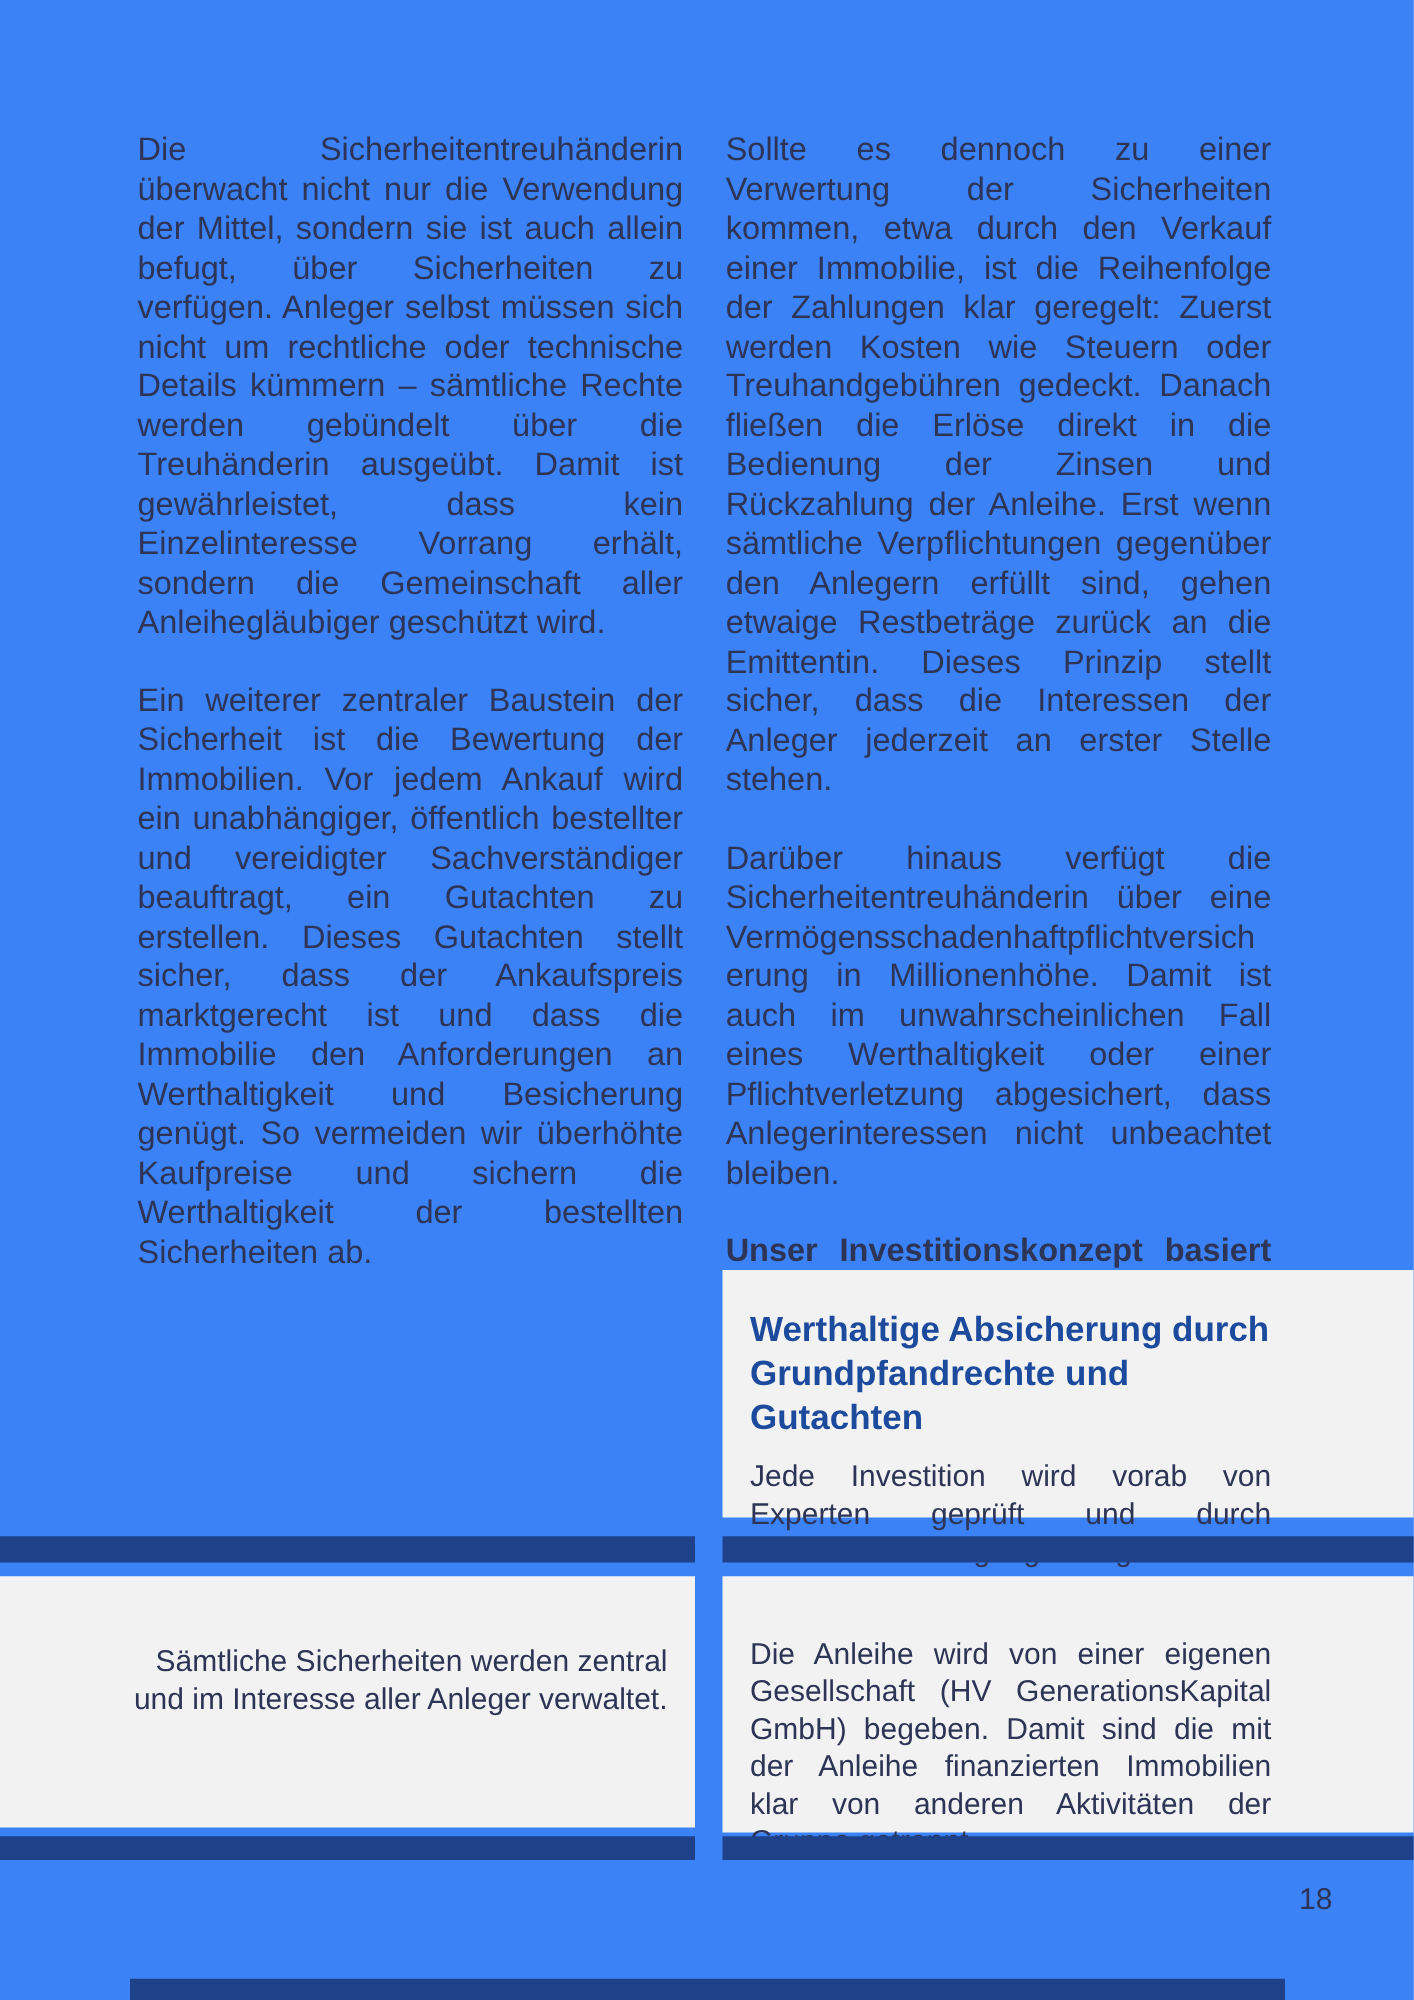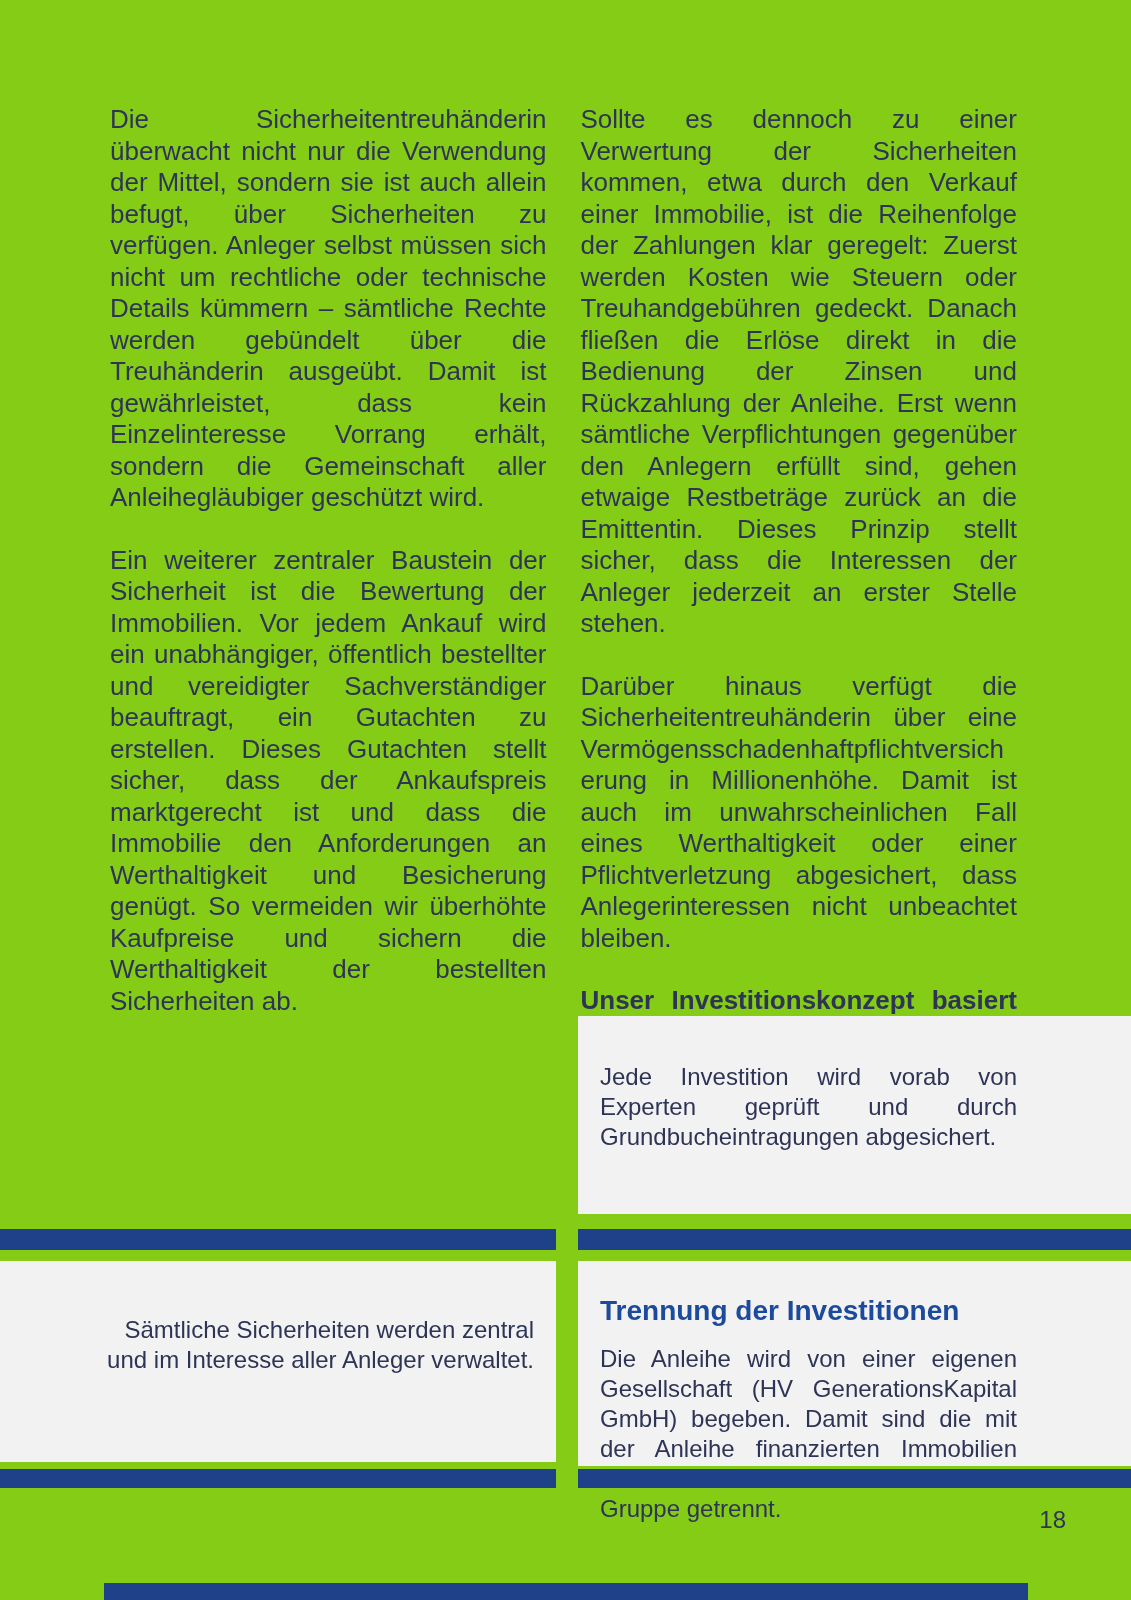--- a/index.html
+++ b/index.html
@@ -6,21 +6,21 @@
   body {
     width: 1131px; height: 1600px;
     background: #ffffff;
     font-family: "Liberation Sans", sans-serif;
     color: #2e3456;
   }
   .page {
     position: relative;
     width: 1131px; height: 1600px;
     overflow: hidden;
-    background: #84cc16;
+    background: #3b82f6;
     text-decoration: underline;
   }
   
   .text-columns {
     position: absolute;
     top: 104px; left: 110px; right: 114px;
     display: flex;
     gap: 34px;
   }
   .col { flex: 1 1 0; min-width: 0; }
@@ -105,32 +105,32 @@
     </div>
     <div class="col">
       <p>Sollte es dennoch zu einer Verwertung der Sicherheiten kommen, etwa durch den Verkauf einer Immobilie, ist die Reihenfolge der Zahlungen klar geregelt: Zuerst werden Kosten wie Steuern oder Treuhandgebühren gedeckt. Danach fließen die Erlöse direkt in die Bedienung der Zinsen und Rückzahlung der Anleihe. Erst wenn sämtliche Verpflichtungen gegenüber den Anlegern erfüllt sind, gehen etwaige Restbeträge zurück an die Emittentin. Dieses Prinzip stellt sicher, dass die Interessen der Anleger jederzeit an erster Stelle stehen.</p>
       <p>Darüber hinaus verfügt die Sicherheitentreuhänderin über eine Vermögensschadenhaftpflichtversicherung in Millionenhöhe. Damit ist auch im unwahrscheinlichen Fall eines Werthaltigkeit oder einer Pflichtverletzung abgesichert, dass Anlegerinteressen nicht unbeachtet bleiben.</p>
       <p class="lead"><strong>Unser Investitionskonzept basiert auf vier Säulen</strong><span> aus Transparenz, rechtlicher Absicherung &amp; externer Kontrolle:</span></p>
     </div>
   </div>
 
 
   <div class="pillar box-2 align-left">
+    <h3 class="pillar-title">Werthaltige Absicherung durch Grundpfandrechte und Gutachten</h3>
     <p class="pillar-body">Jede Investition wird vorab von Experten geprüft und durch Grundbucheintragungen abgesichert.</p>
   </div>
 
   <div class="bar bar-row1-left"></div>
   <div class="bar bar-row1-right"></div>
 
   <div class="pillar box-3 align-right">
     <p class="pillar-body">Sämtliche Sicherheiten werden zentral und im Interesse aller Anleger verwaltet.</p>
   </div>
 
   <div class="pillar box-4 align-left">
-    <h3 class="pillar-title">Trennung der Investitionen</h3>
     <p class="pillar-body">Die Anleihe wird von einer eigenen Gesellschaft (HV GenerationsKapital GmbH) begeben. Damit sind die mit der Anleihe finanzierten Immobilien klar von anderen Aktivitäten der Gruppe getrennt.</p>
   </div>
 
   <div class="bar bar-row2-left"></div>
   <div class="bar bar-row2-right"></div>
 
   <div class="footer">
     <span class="page-number">18</span>
   </div>
 

